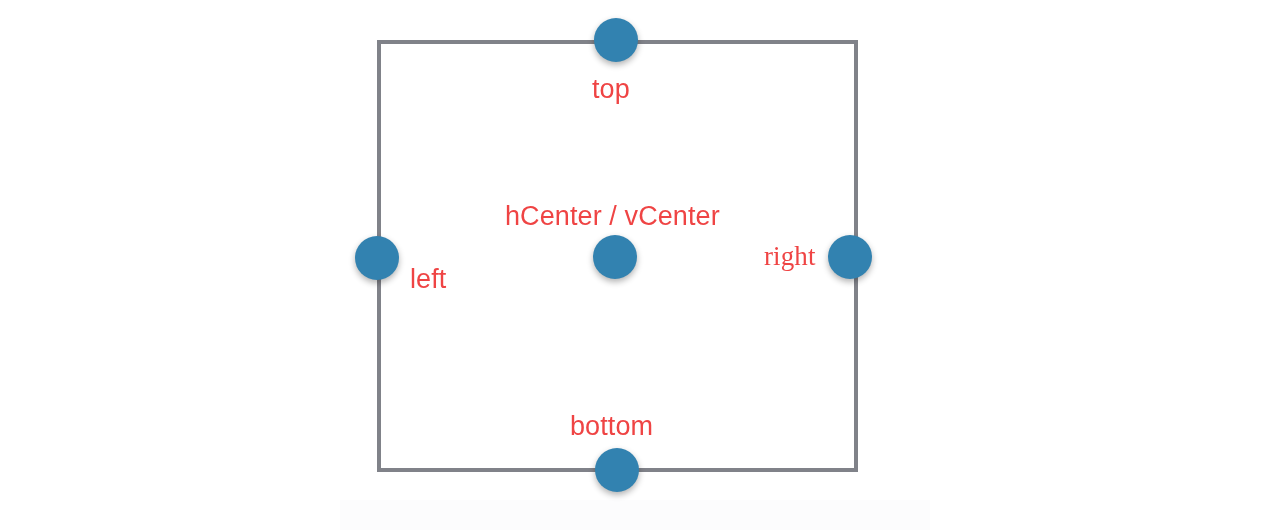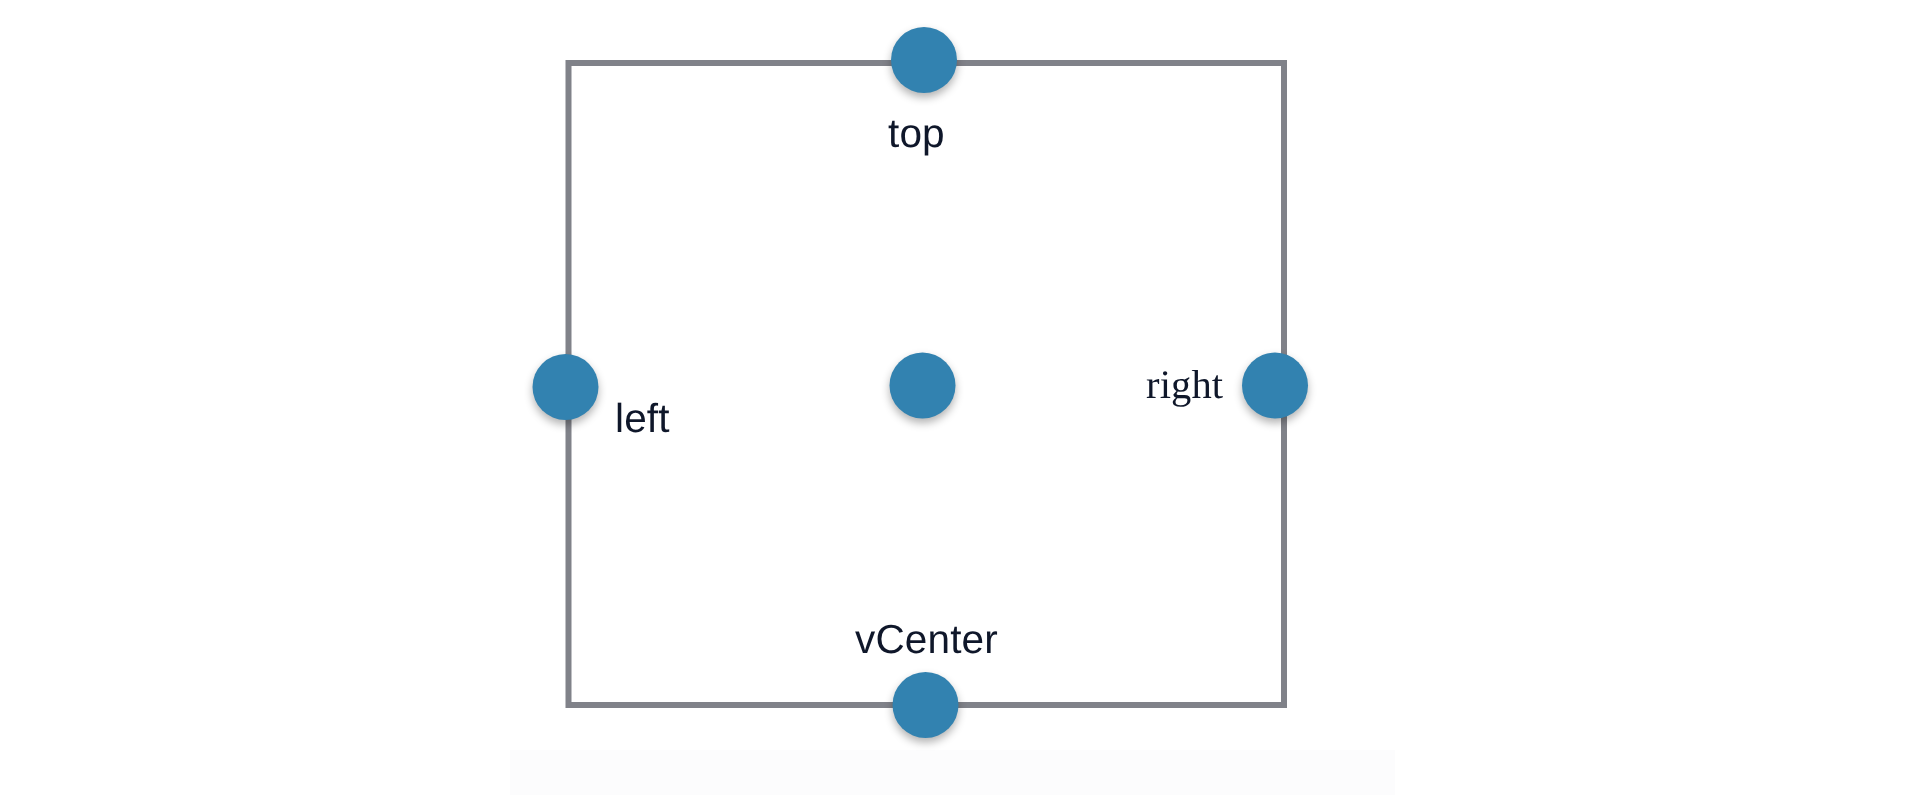--- a/index.html
+++ b/index.html
@@ -53,21 +53,21 @@
   }
   .handle-top    { left: 594px; top: 18px; }
   .handle-bottom { left: 595px; top: 448px; }
   .handle-left   { left: 355px; top: 236px; }
   .handle-right  { left: 828px; top: 235px; }
   .handle-center { left: 593px; top: 235px; }
 
   
   .label {
     position: absolute;
-    color: #0f172a;
+    color: #ef4444;
     font-size: 27px;
     font-weight: 400;
     line-height: 1;
     white-space: nowrap;
     letter-spacing: 0.1px;
   }
   .label-top    { left: 592px;  top: 76px;  }
   .label-bottom { left: 570px;  top: 413px; }
   .label-left   { left: 410px;  top: 245px; margin-top: 21px; }
   .label-right  { left: 764px;  top: 243px; font-family: Liberation Serif, serif; }
@@ -77,26 +77,27 @@
 <body>
 
 <div id="canvas">
 
   <div class="ghost-band"></div>
 
   <div class="anchor-box"></div>
 
   <div class="label label-top">top</div>
 
+  <div class="label label-center">hCenter / vCenter</div>
 
   <div class="label label-left">left</div>
 
   <div class="label label-right">right</div>
 
-  <div class="label label-bottom">vCenter</div>
+  <div class="label label-bottom">bottom</div>
 
   <div class="handle handle-top"></div>
   <div class="handle handle-left"></div>
   <div class="handle handle-center"></div>
   <div class="handle handle-right"></div>
   <div class="handle handle-bottom"></div>
 
 </div>
 
 </body></html>

